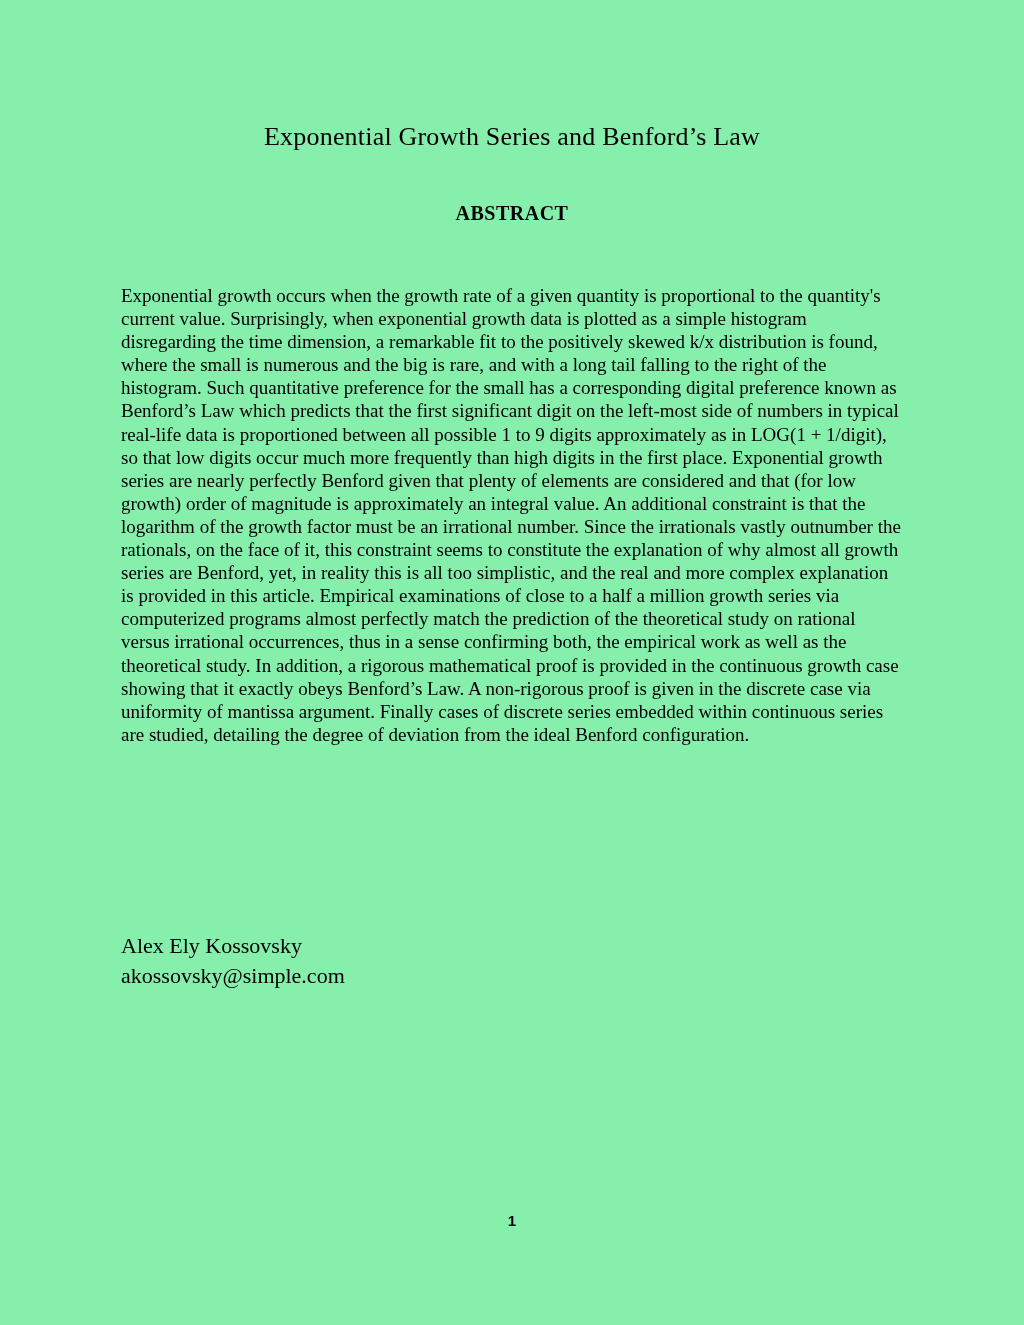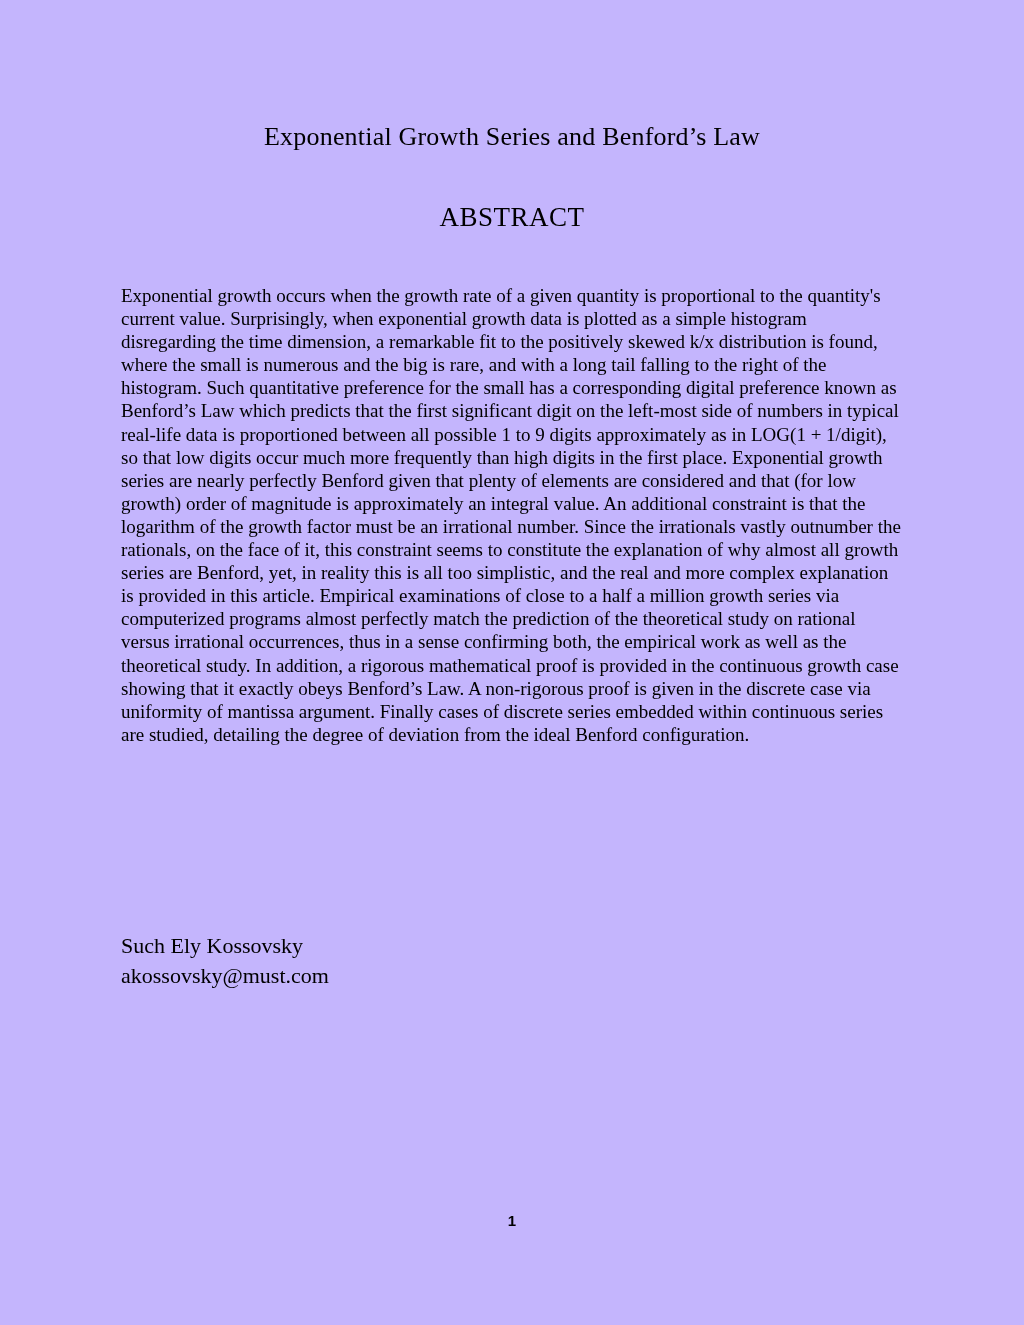--- a/index.html
+++ b/index.html
@@ -6,41 +6,41 @@
   html, body {
     background: #ffffff;
     font-family: "Liberation Serif", "DejaVu Serif", serif;
     color: #000000;
   }
   .page {
     position: relative;
     width: 1024px;
     height: 1325px;
     margin: 0 auto;
-    background: #c4b5fd;
+    background: #86efac;
     overflow: hidden;
   }
   .doc-title {
     position: absolute;
     top: 122px;
     left: 0;
     width: 100%;
     text-align: center;
     font-size: 26px;
     font-weight: normal;
     letter-spacing: 0.2px;
   }
   .abstract-heading {
     position: absolute;
     top: 202px;
     left: 0;
     width: 100%;
     text-align: center;
-    font-size: 27px;
-    font-weight: normal;
+    font-size: 20px;
+    font-weight: bold;
     letter-spacing: 0.5px;
   }
   .abstract-body {
     position: absolute;
     top: 284px;
     left: 121px;
     width: 782px;
     font-size: 19px;
     line-height: 23.1px;
     text-align: left;
@@ -69,19 +69,19 @@
 
 <div class="page">
 
   <h1 class="doc-title">Exponential Growth Series and Benford’s Law</h1>
 
   <h2 class="abstract-heading">ABSTRACT</h2>
 
   <p class="abstract-body">Exponential growth occurs when the growth rate of a given quantity is proportional to the quantity's current value. Surprisingly, when exponential growth data is plotted as a simple histogram disregarding the time dimension, a remarkable fit to the positively skewed k/x distribution is found, where the small is numerous and the big is rare, and with a long tail falling to the right of the histogram. Such quantitative preference for the small has a corresponding digital preference known as Benford’s Law which predicts that the first significant digit on the left-most side of numbers in typical real-life data is proportioned between all possible 1 to 9 digits approximately as in LOG(1 + 1/digit), so that low digits occur much more frequently than high digits in the first place. Exponential growth series are nearly perfectly Benford given that plenty of elements are considered and that (for low growth) order of magnitude is approximately an integral value. An additional constraint is that the logarithm of the growth factor must be an irrational number. Since the irrationals vastly outnumber the rationals, on the face of it, this constraint seems to constitute the explanation of why almost all growth series are Benford, yet, in reality this is all too simplistic, and the real and more complex explanation is provided in this article. Empirical examinations of close to a half a million growth series via computerized programs almost perfectly match the prediction of the theoretical study on rational versus irrational occurrences, thus in a sense confirming both, the empirical work as well as the theoretical study. In addition, a rigorous mathematical proof is provided in the continuous growth case showing that it exactly obeys Benford’s Law. A non-rigorous proof is given in the discrete case via uniformity of mantissa argument. Finally cases of discrete series embedded within continuous series are studied, detailing the degree of deviation from the ideal Benford configuration.</p>
 
   <div class="author-block">
-    <div>Such Ely Kossovsky</div>
-    <div>akossovsky@must.com</div>
+    <div>Alex Ely Kossovsky</div>
+    <div>akossovsky@simple.com</div>
   </div>
 
   <div class="page-number">1</div>
 
 </div>
 
 </body></html>

